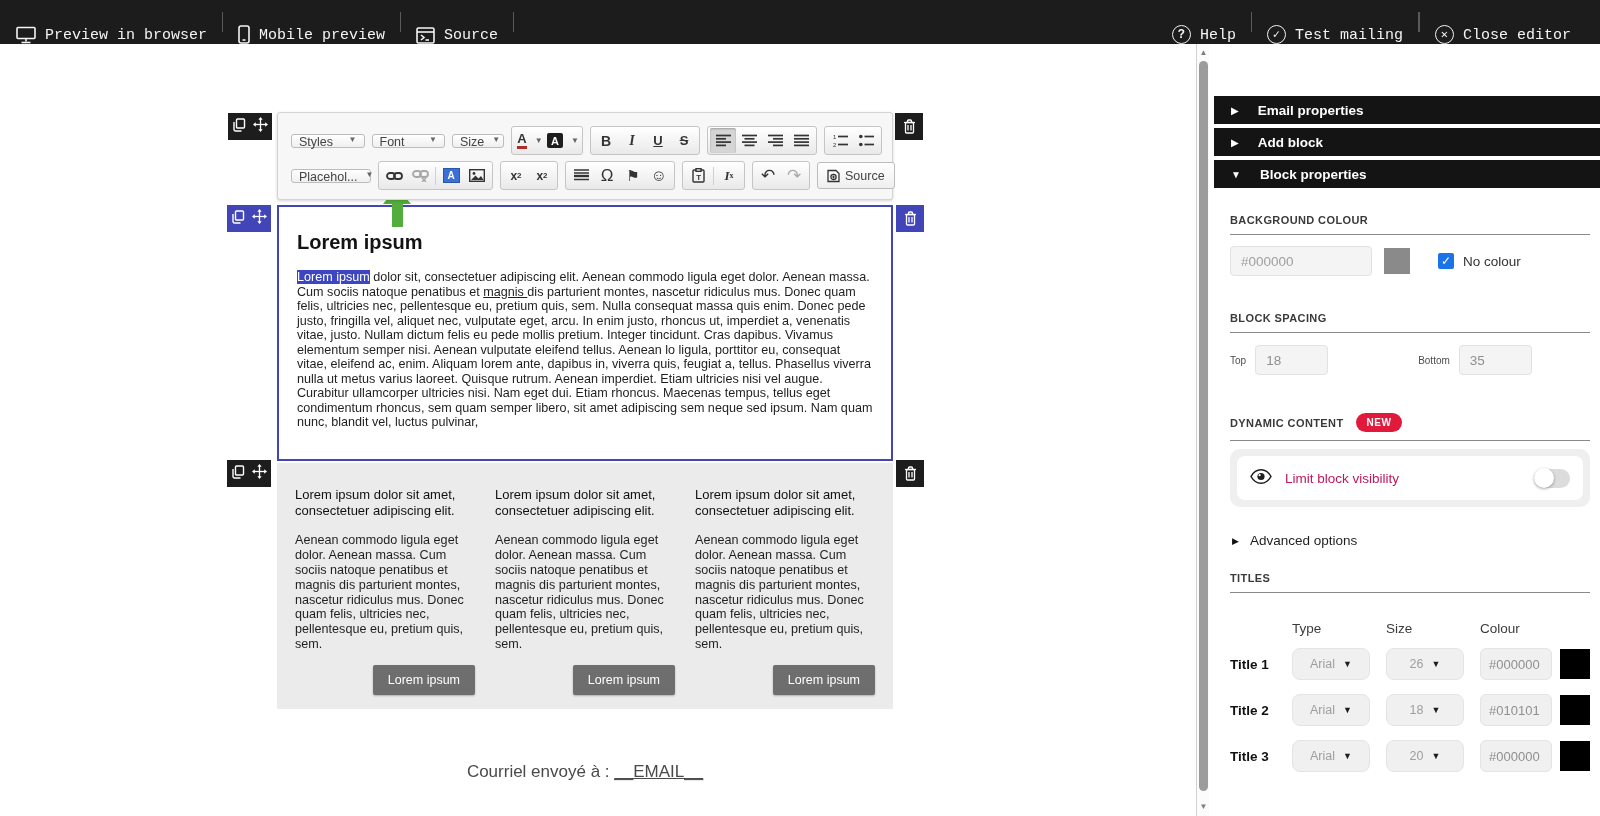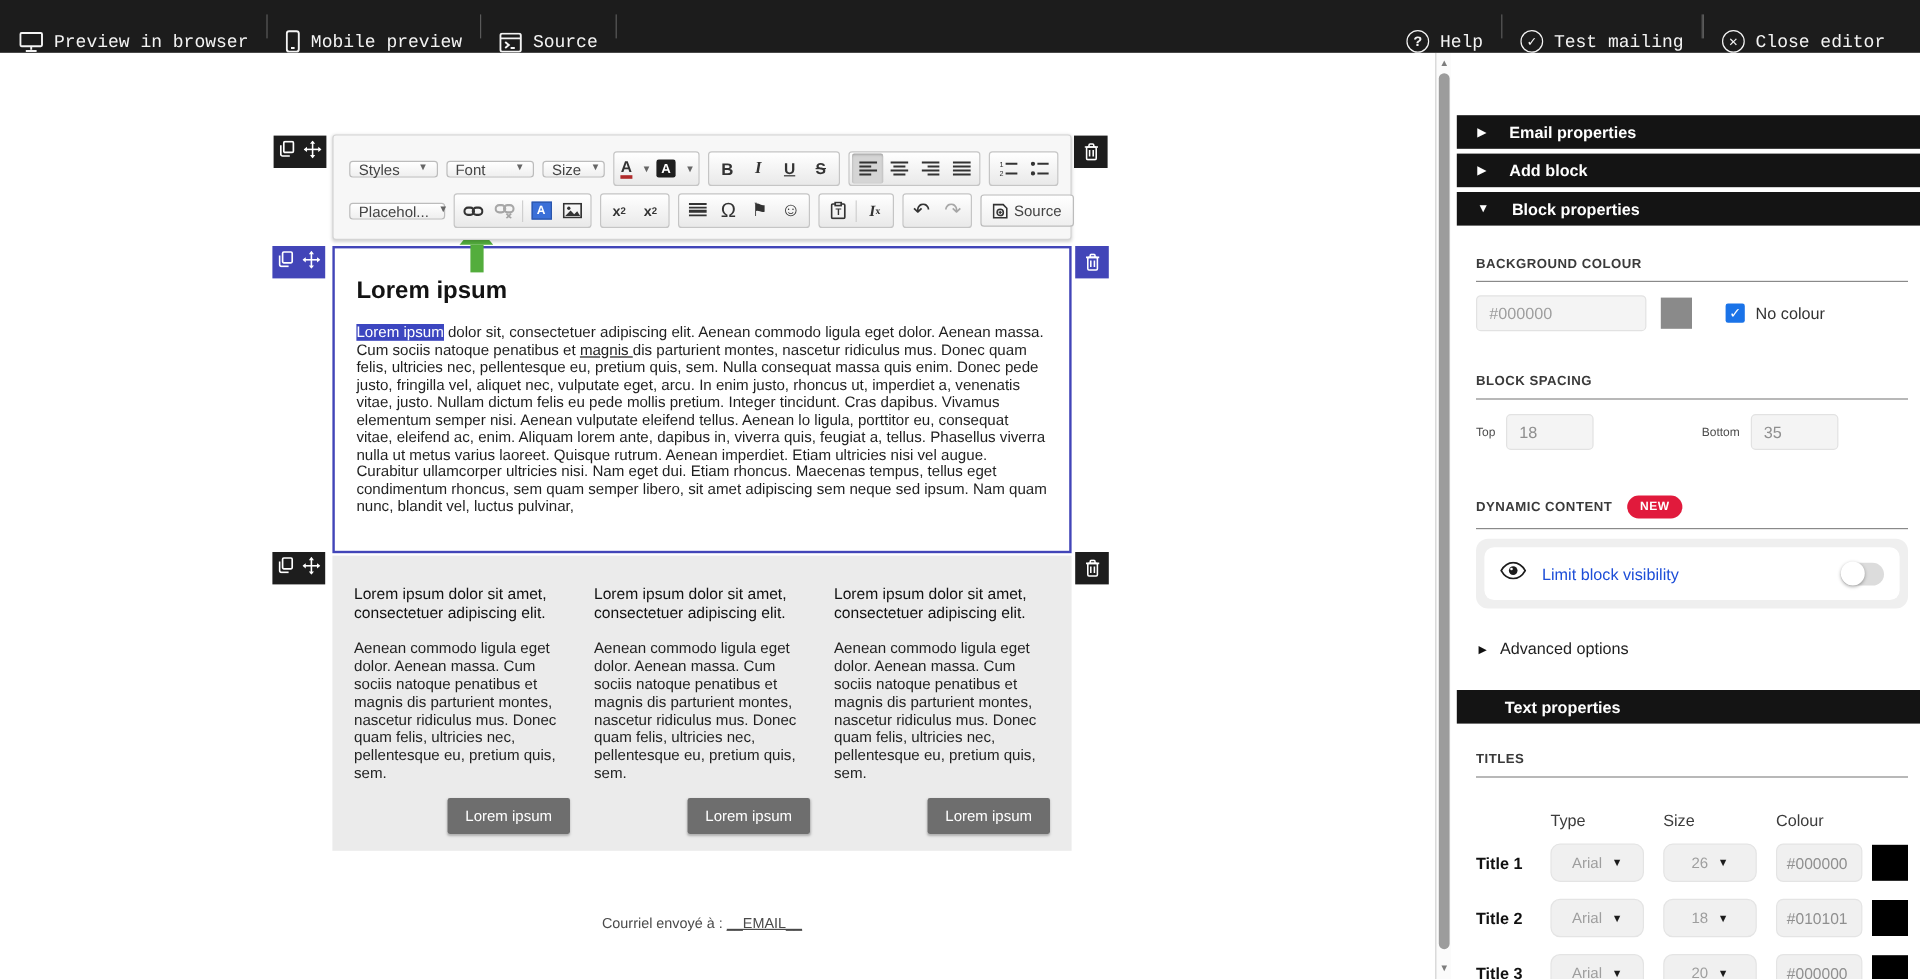--- a/index.html
+++ b/index.html
@@ -90,21 +90,21 @@
                 padding:24px 18px 0 18px; display:flex; gap:20px; z-index:2; }
   .col { flex:1; display:flex; flex-direction:column; }
   .col h3 { font-size:13px; font-weight:normal; color:#111; line-height:1.2; margin-bottom:15px; }
   .col p { font-size:12.6px; line-height:1.18; color:#1f1f1f; }
   .col .btn-row { margin-top:13px; text-align:right; }
   .col button { background:#6e6e6e; color:#fff; border:none; border-radius:2px; font-size:12.5px;
                 padding:8px 15px; min-width:92px; cursor:pointer; font-family:inherit;
                 box-shadow:0 1px 2px rgba(0,0,0,.25); }
 
   .email-footer { position:absolute; left:0; top:718px; width:616px; text-align:center;
-                  font-size:12px; color:#4a4a4a; }
+                  font-size:17px; color:#4a4a4a; }
   .email-footer a { color:#4a4a4a; text-decoration:underline; }
 
   
   .v-scroll { position:absolute; left:1196px; top:0; width:13px; height:772px; background:#fbfbfb;
               border-left:1px solid #d2d2d2; }
   .v-thumb { position:absolute; left:2px; top:17px; width:9px; height:730px; background:#9c9c9c;
              border-radius:5px; }
   .v-arrow { position:absolute; left:0; width:13px; text-align:center; font-size:8px; color:#7d7d7d; }
 
   
@@ -124,21 +124,21 @@
   .swatch-gray { width:26px; height:26px; background:#8a8a8a; margin-left:12px; }
   .cb-checked { width:16px; height:16px; background:#1a73e8; border-radius:2px; color:#fff;
                 display:flex; align-items:center; justify-content:center; font-size:12px; margin-left:28px; }
   .cb-label { font-size:13.5px; color:#333; margin-left:9px; }
   .sp-label { font-size:10px; color:#4d4d4d; margin-right:9px; }
   .badge-new { background:#e11a3c; color:#fff; font-size:10px; font-weight:bold; letter-spacing:.5px;
                border-radius:10px; padding:4px 11px; margin-left:12px; }
   .dyn-card { background:#efefef; border-radius:10px; padding:7px; margin-top:8px; }
   .dyn-inner { background:#fff; border-radius:8px; height:44px; display:flex; align-items:center;
                padding:0 13px; }
-  .dyn-label { font-size:13.5px; color:#1d4ed8; margin-left:13px; flex:1; }
+  .dyn-label { font-size:13.5px; color:#be185d; margin-left:13px; flex:1; }
   .toggle { width:36px; height:19px; background:#dcdcdc; border-radius:10px; position:relative; cursor:pointer; }
   .toggle .knob { position:absolute; left:0px; top:-0.5px; width:20px; height:20px; background:#fff;
                   border-radius:50%; box-shadow:0 1px 3px rgba(0,0,0,.35); }
   .adv-row { display:flex; align-items:center; gap:11px; font-size:13.5px; color:#1f1f1f;
              margin:26px 0 0 2px; cursor:pointer; }
   .adv-arrow { font-size:9px; color:#111; }
   .tp-bar { margin:27px -10px 0 -16px; }
   .titles-table { margin-top:24px; }
   .tt-head { display:flex; font-size:13.5px; color:#3c3c3c; margin-bottom:12px; }
   .tt-row { display:flex; align-items:center; margin-bottom:14px; }
@@ -537,23 +537,20 @@
               </span>
           </div>
         </div>
       </div>
 
       <div class="adv-row">
         <span class="adv-arrow">▶</span>
         <span>Advanced options</span>
       </div>
 
-      <div class="acc-bar tp-bar">
-        <span class="acc-label" style="margin-left:23px">Text properties</span>
-      </div>
 
       <div class="titles-table">
         <div class="sec-label">TITLES</div>
         <hr class="sec-hr">
         <div class="tt-head" style="margin-top:28px">
           <span class="col-head-type">Type</span>
           <span class="col-head-size">Size</span>
           <span>Colour</span>
         </div>
 

